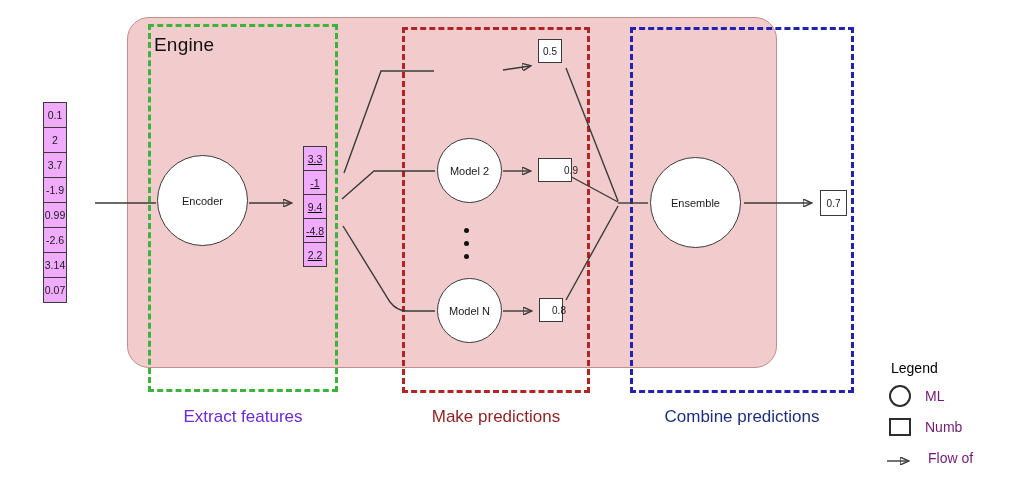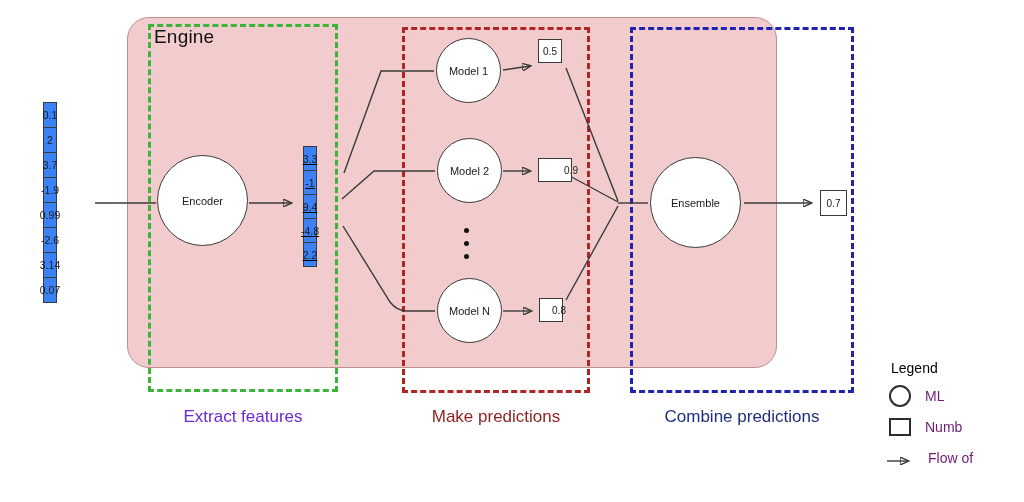--- a/index.html
+++ b/index.html
@@ -3,21 +3,21 @@
 <meta charset="utf-8">
 <style>
   * { margin:0; padding:0; box-sizing:border-box; }
   html,body { width:1024px; height:502px; background:#ffffff; overflow:hidden;
               font-family:"Liberation Sans", sans-serif; }
   #canvas { position:relative; width:1024px; height:502px; background:#fff; }
 
   
   .engine { position:absolute; left:127px; top:17px; width:650px; height:351px;
             background:#f2cccc; border:1px solid #bf8f8f; border-radius:22px; z-index:1; }
-  .engine-label { position:absolute; left:154px; top:26px; font-size:19px; color:#111;
+  .engine-label { position:absolute; left:154px; top:34px; font-size:19px; color:#111;
                   letter-spacing:.2px; z-index:6; }
 
   
   .stage-box { position:absolute; z-index:2; background:transparent; }
   .stage-box.green { left:148px; top:24px; width:190px; height:368px; border:3px dashed #3cb43c; }
   .stage-box.red   { left:402px; top:27px; width:188px; height:366px; border:3px dashed #b22424; }
   .stage-box.blue  { left:630px; top:27px; width:224px; height:366px; border:3px dashed #2222b0; }
 
   .stage-label { position:absolute; top:407px; font-size:17px; font-weight:500;
                  text-align:center; z-index:6; }
@@ -25,21 +25,21 @@
   .stage-label.red   { left:402px; width:188px; color:#8e1f1f; }
   .stage-label.blue  { left:630px; width:224px; color:#1f2e7e; }
 
   
   svg.wires { position:absolute; left:0; top:0; width:1024px; height:502px; z-index:3;
               pointer-events:none; }
   svg.wires path { stroke:#3a3a3a; stroke-width:1.4; fill:none; }
 
   
   .vector { position:absolute; z-index:4; }
-  .vcell { width:14px; border:1px solid #3a3a3a; margin-top:-1px; background:#3b82f6;
+  .vcell { width:24px; border:1px solid #3a3a3a; margin-top:-1px; background:#f0abfc;
            display:flex; align-items:center; justify-content:center;
            font-size:10.5px; color:#1a1a1a; }
   .vcell.in  { height:26px; }
   .vcell.feat{ height:25px; }
   .vector .vcell:first-child { margin-top:0; }
 
   
   .node { position:absolute; background:#fff; border:1.4px solid #3a3a3a; border-radius:50%;
           display:flex; align-items:center; justify-content:center; z-index:4;
           font-size:11px; color:#1a1a1a; }
@@ -116,23 +116,20 @@
   </div>
 
   <div class="vector" style="left:303px; top:146px;text-decoration:underline;">
     <div class="vcell feat">3.3</div>
     <div class="vcell feat">-1</div>
     <div class="vcell feat">9.4</div>
     <div class="vcell feat">-4.8</div>
     <div class="vcell feat">2.2</div>
   </div>
 
-  <div class="node small" style="left:436px; top:38px;">
-    <span>Model 1</span>
-  </div>
   <div class="node small" style="left:437px; top:138px;">
     <span>Model 2</span>
   </div>
   <div class="node small" style="left:437px; top:278px;">
     <span>Model N</span>
   </div>
 
   <div class="vdot" style="left:464px; top:228px;"></div>
   <div class="vdot" style="left:464px; top:241px;"></div>
   <div class="vdot" style="left:464px; top:254px;"></div>

